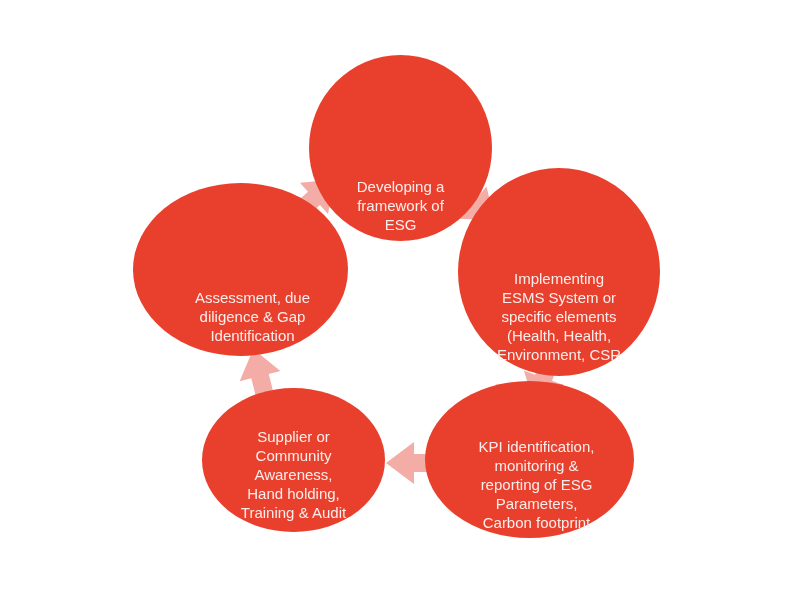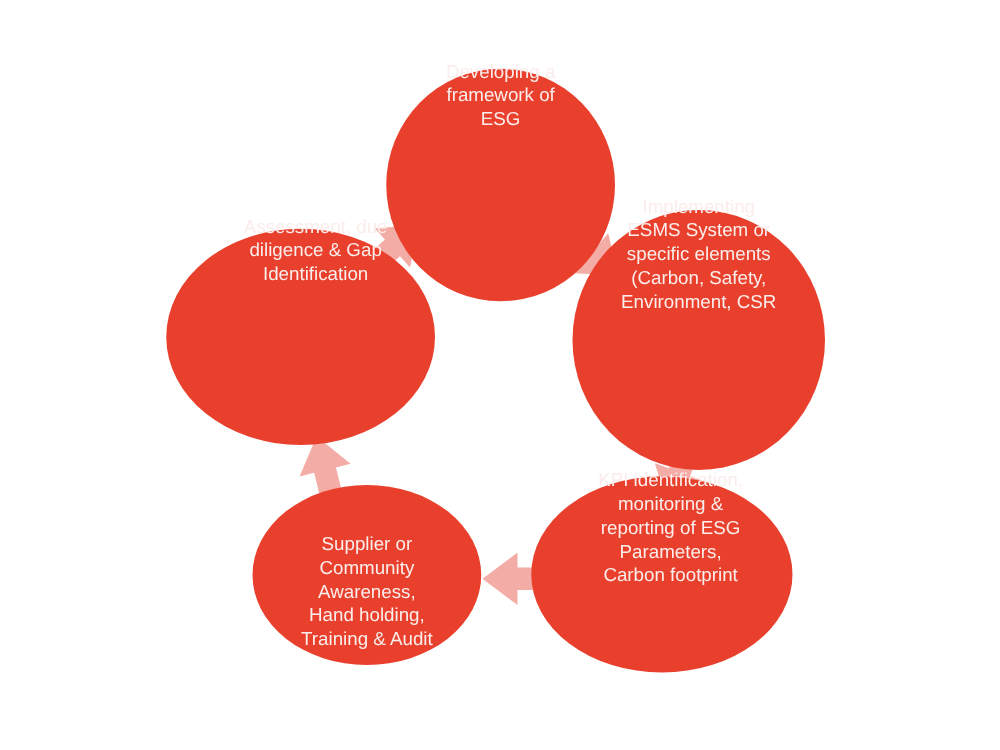--- a/index.html
+++ b/index.html
@@ -28,21 +28,21 @@
   .arrow.a3 { left: 386px; top: 442px; transform: rotate(180deg); }
   .arrow.a4 { left: 229px; top: 359px; transform: rotate(-104deg); }
   .arrow.a5 { left: 279px; top: 180px; transform: rotate(-42deg); }
   
   .node {
     position: absolute;
     border-radius: 50%;
     background: var(--node-fill, #e8402c);
     z-index: 2;
     display: flex;
-    align-items: flex-start;
+    align-items: flex-end;
     justify-content: center;
   }
   .node .label {
     color: var(--node-text, #fbedeb);
     font-size: 15px;
     line-height: 19px;
     text-align: center;
     white-space: pre-line;
   }
   .node.n1 { left: 309px; top: 55px;  width: 183px; height: 186px; }
@@ -80,21 +80,21 @@
   <div class="node n1">
     <div class="label">Developing a
 framework of
 ESG</div>
   </div>
 
   <div class="node n2">
     <div class="label">Implementing
 ESMS System or
 specific elements
-(Carbon, Safety,
+(Health, Health,
 Environment, CSR</div>
   </div>
 
   <div class="node n3">
     <div class="label">KPI identification,
 monitoring &amp;
 reporting of ESG
 Parameters,
 Carbon footprint</div>
   </div>

